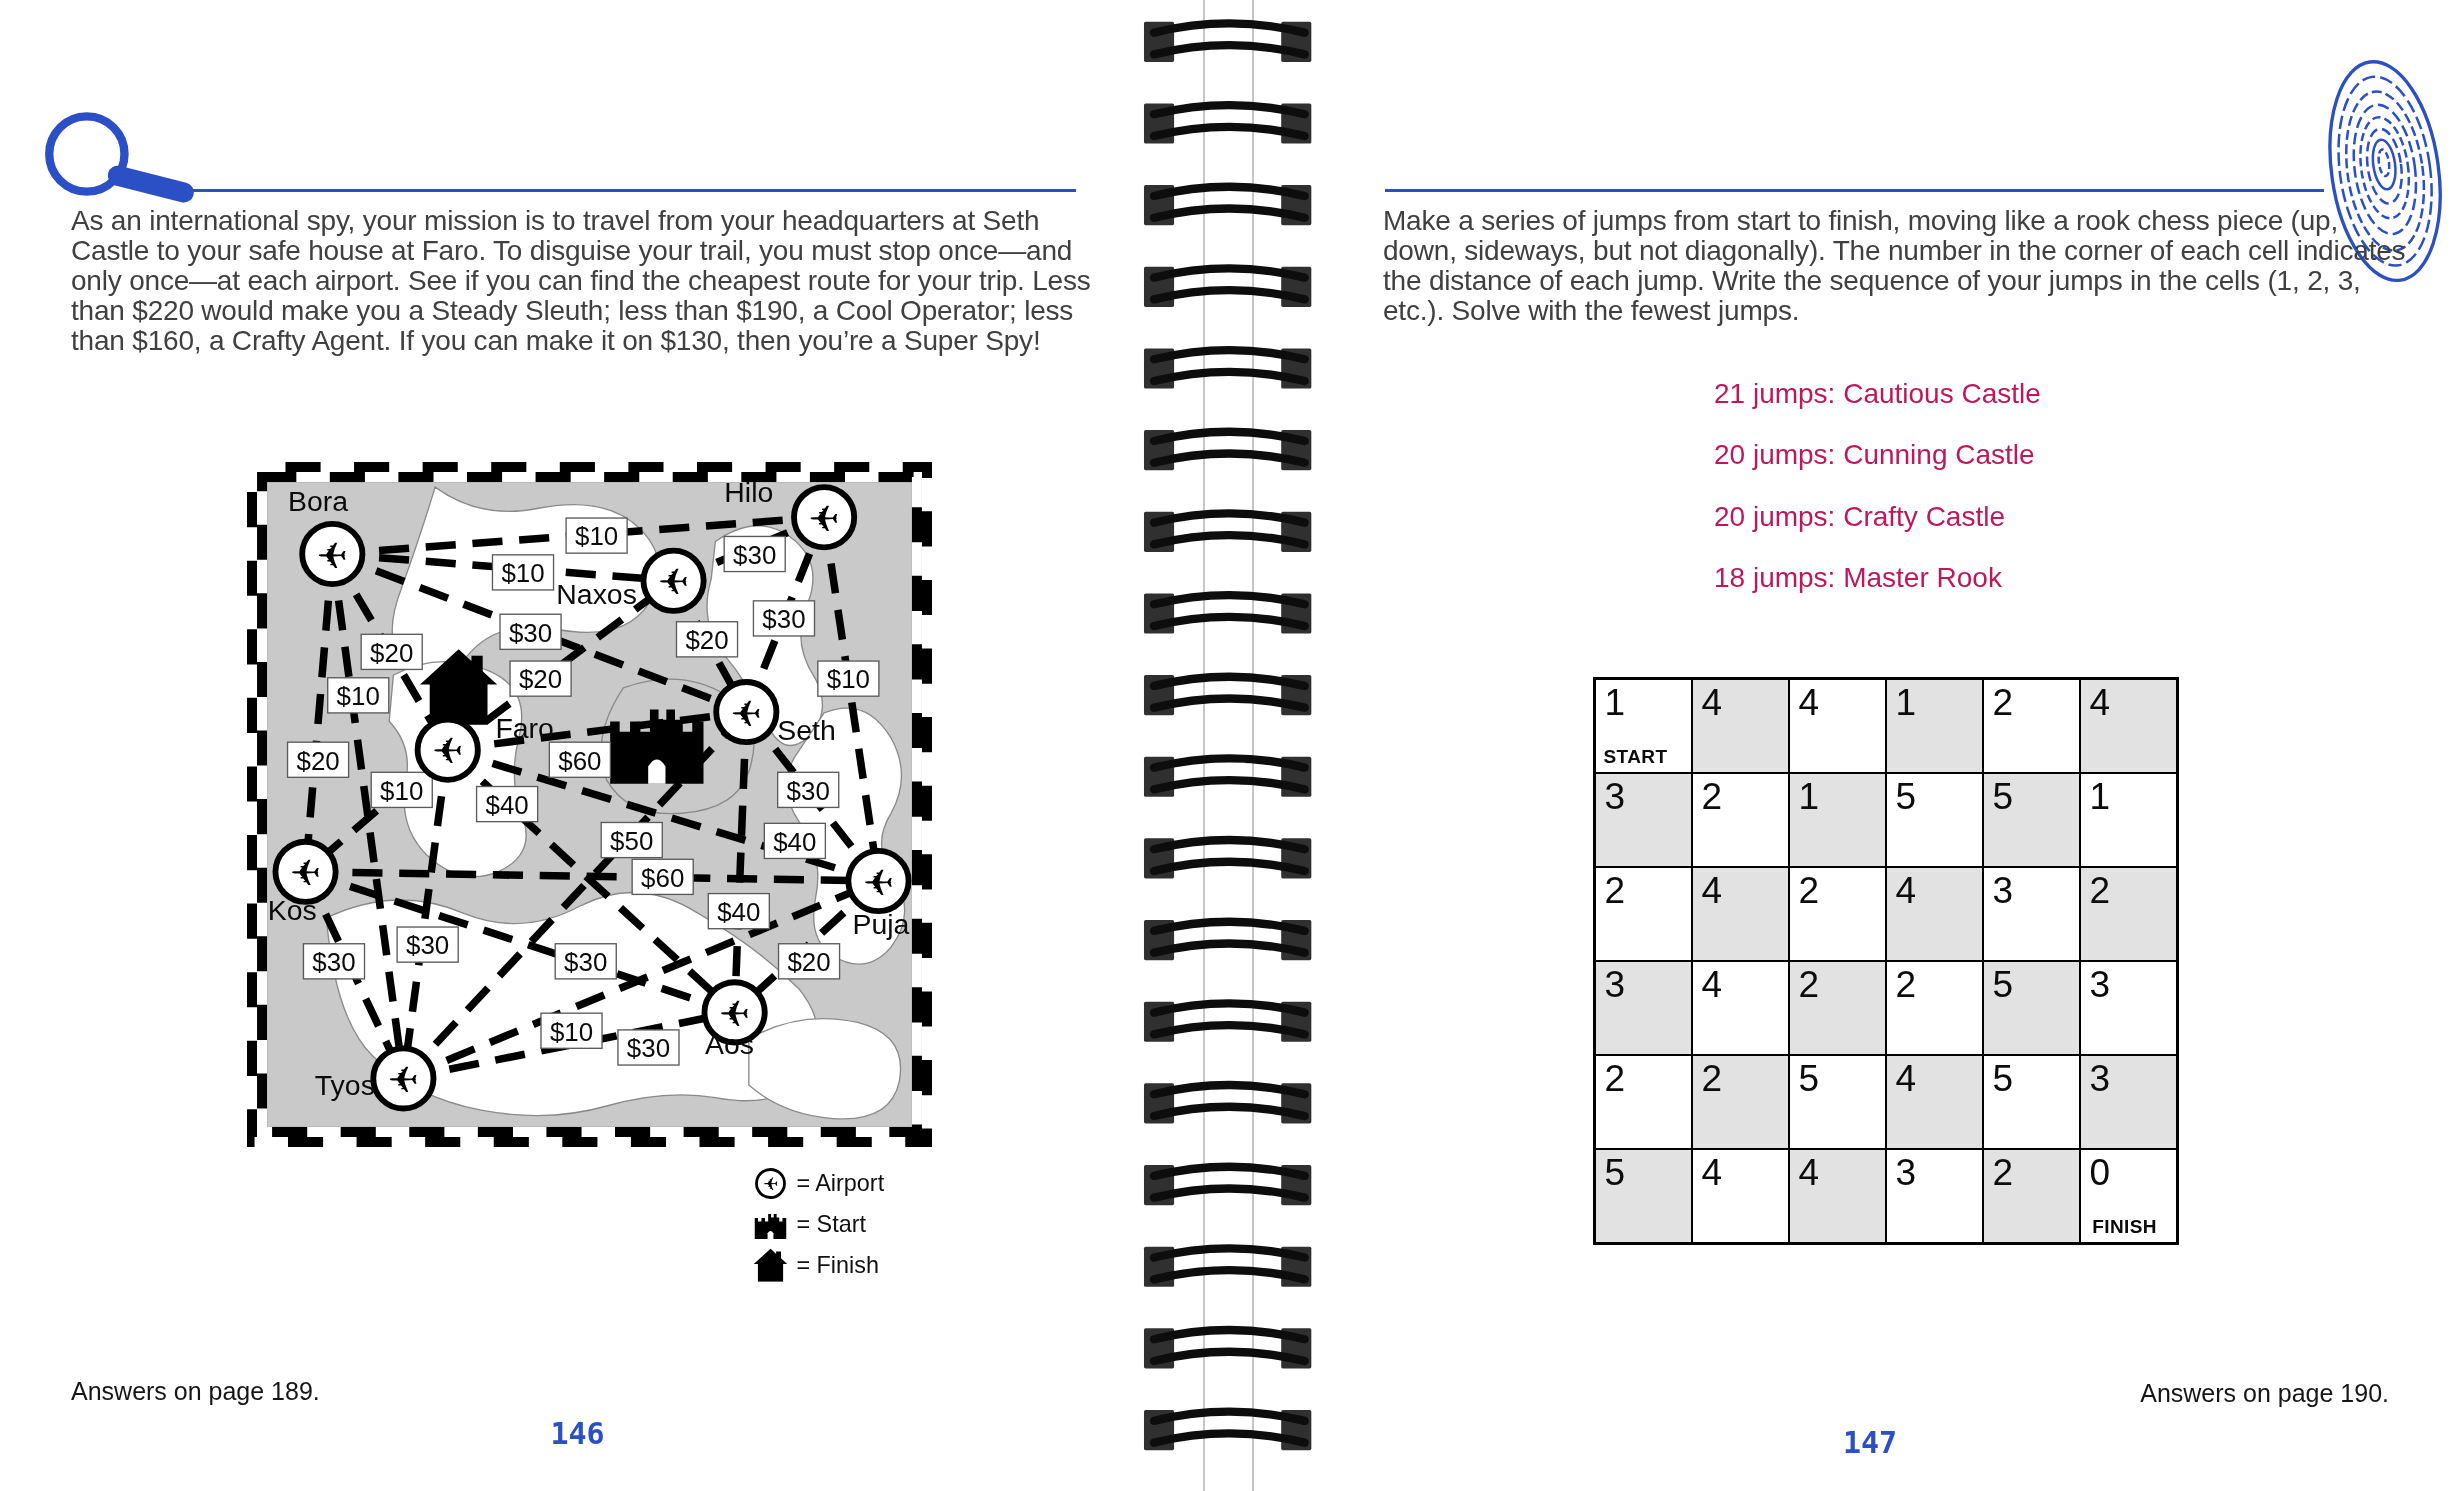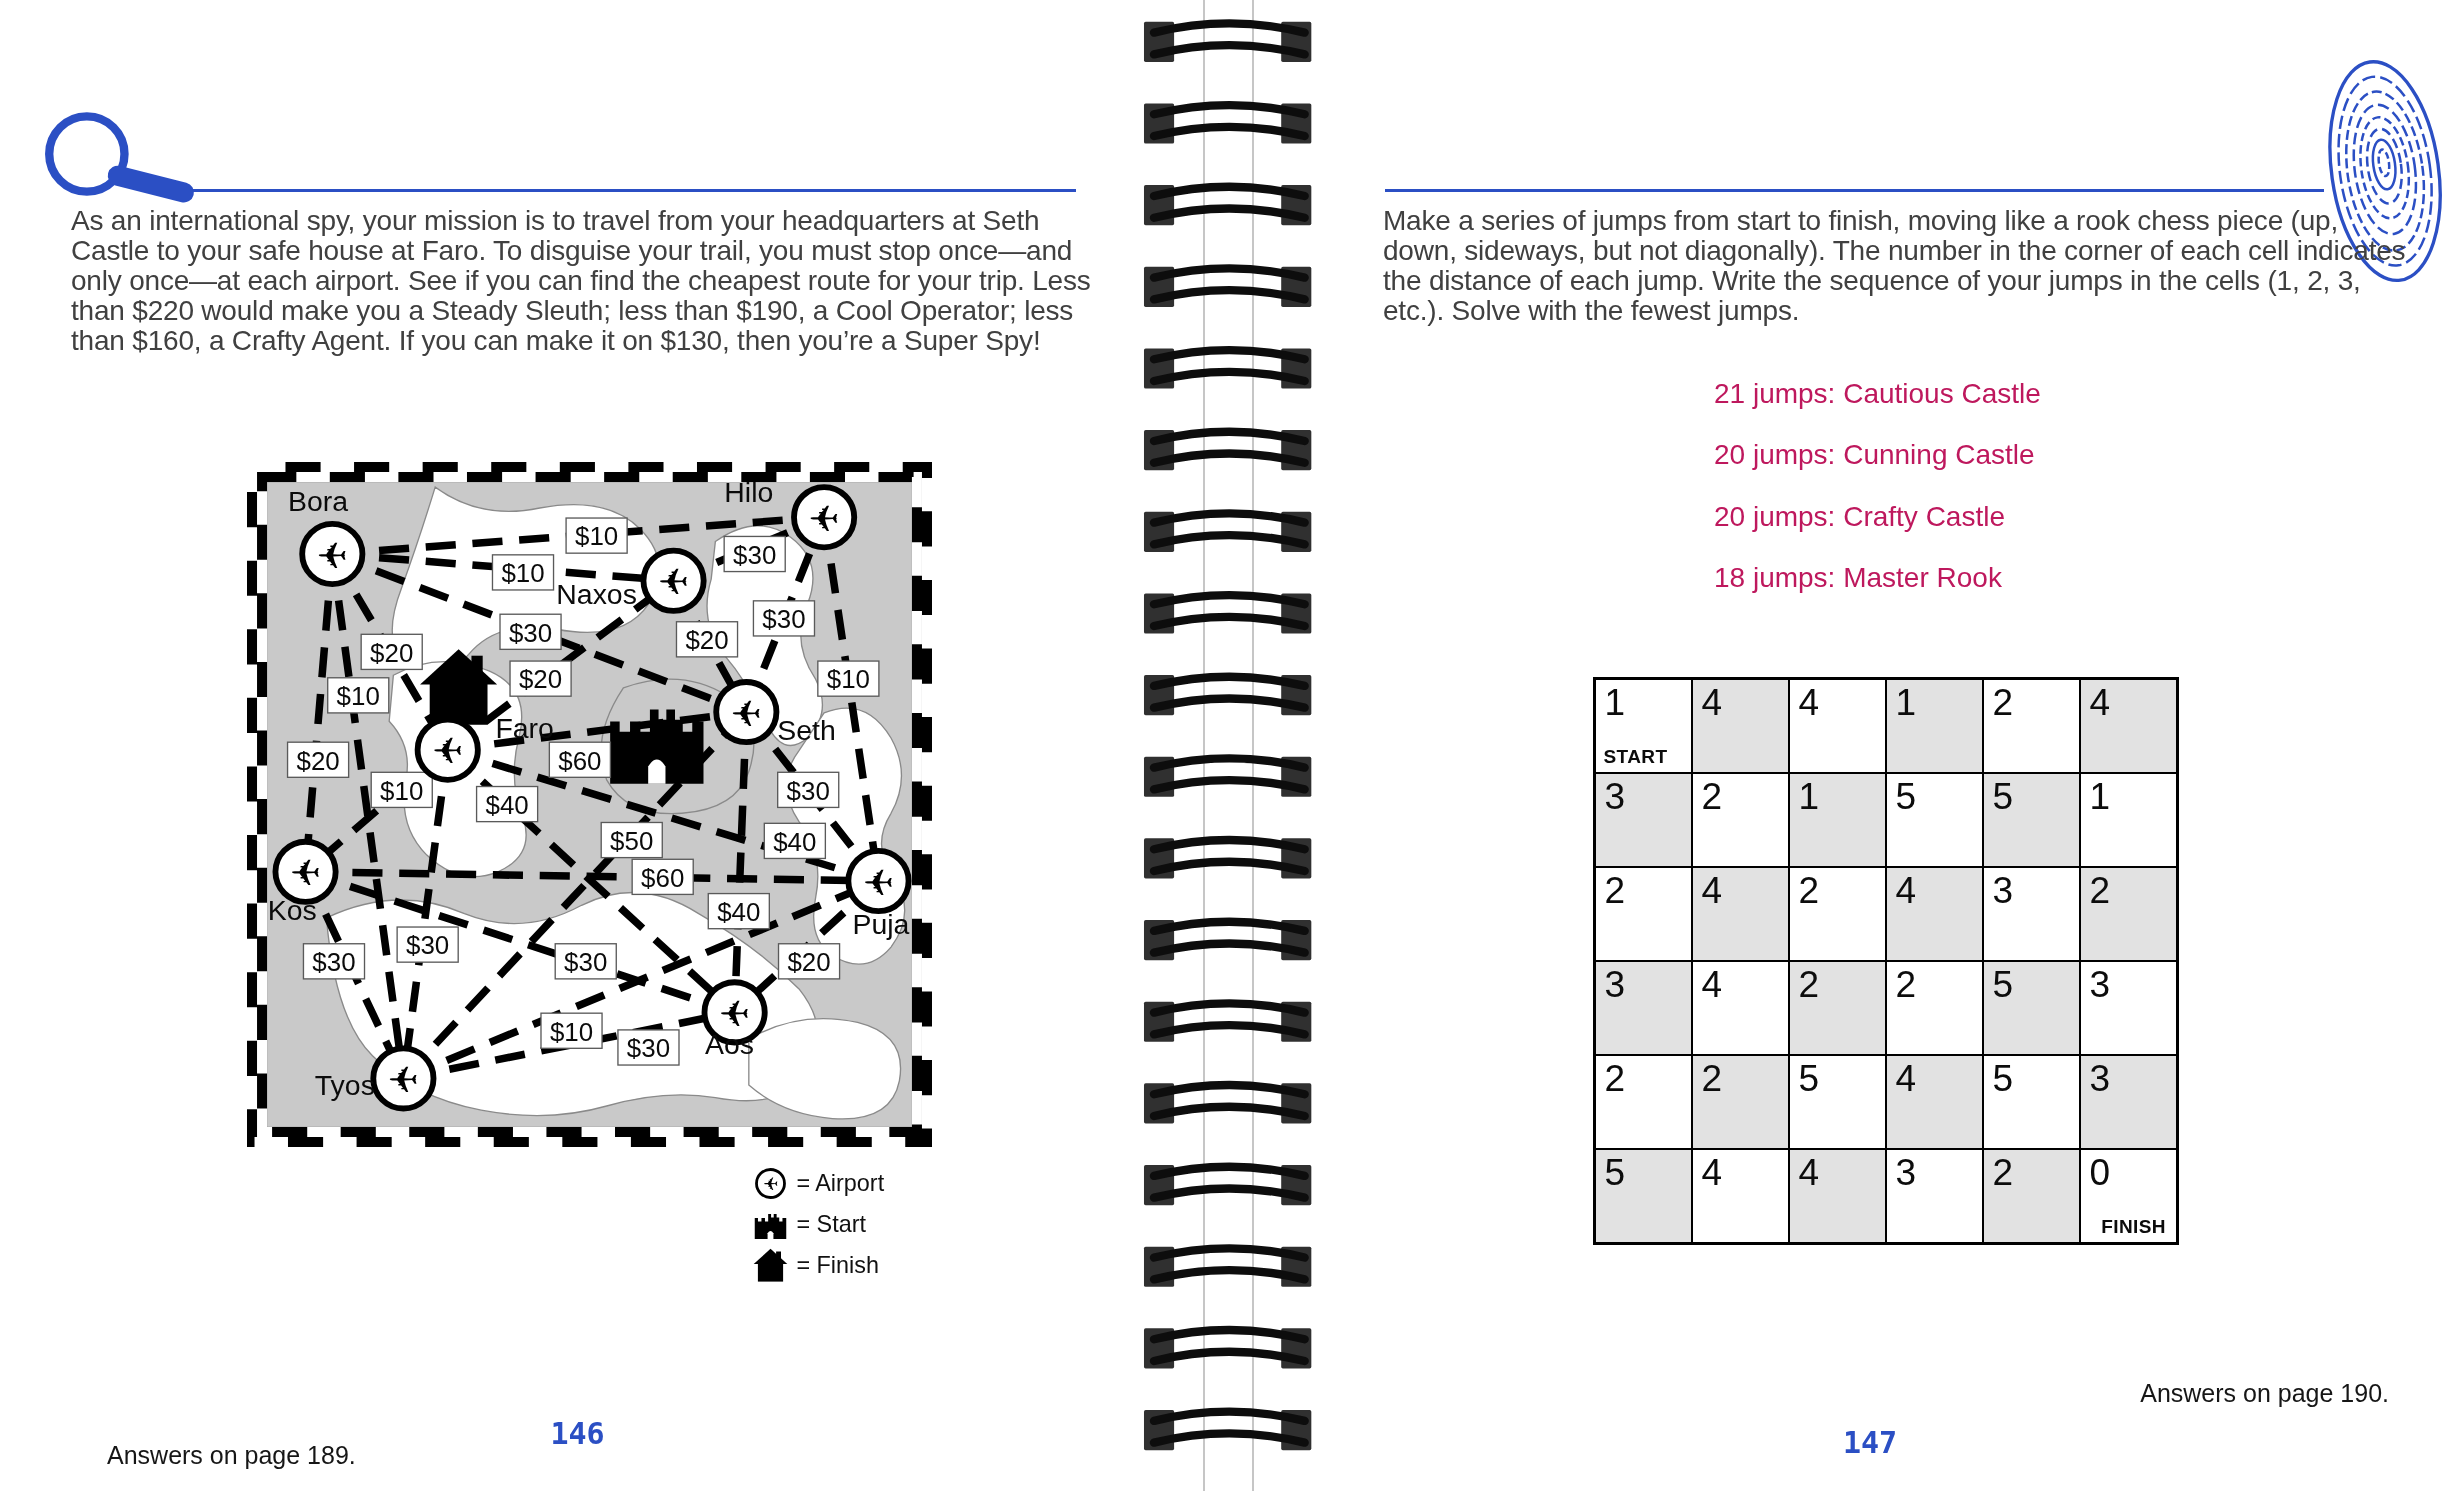--- a/index.html
+++ b/index.html
@@ -35,29 +35,29 @@
     border:2.5px solid #000;background:#000;
   }
   .cell{
     position:relative;background:#fff;border:1.7px solid #000;
     font-size:37px;color:#0c0c0c;
   }
   .cell.shaded{background:#e2e2e2;}
   .cellnum{position:absolute;top:1.7px;left:8.4px;}
   .corner{position:absolute;bottom:4.2px;font-size:19px;font-weight:bold;letter-spacing:0.4px;}
   .corner.start{left:7.5px;}
-  .corner.finish{right:10px;}
+  .corner.finish{right:19px;}
   
   #map-legend{left:753px;top:1163px;}
   .legend-row{display:flex;align-items:center;height:41px;}
   .legend-row svg{width:35px;height:35px;flex:0 0 35px;}
   .legend-row span{font-size:23.4px;margin-left:8.4px;color:#111;}
   
   .answers{font-size:25px;color:#161616;white-space:nowrap;}
-  #left-answers{left:71px;top:1441px;margin-left:36px;}
+  #left-answers{left:71px;top:1377px;}
   #right-answers{left:2000px;top:1379px;width:389px;text-align:right;}
   .pagenum{
     font-family:"DejaVu Sans Mono",monospace;font-weight:bold;
     color:var(--accent);font-size:30px;
   }
   #pagenum-left{left:502px;top:1416px;width:151px;text-align:center;}
   #pagenum-right{left:1843px;top:1425px;}
   
   #map-svg{left:247px;top:462px;}
   .edge{stroke:#000;stroke-width:9;stroke-dasharray:36 20;}

